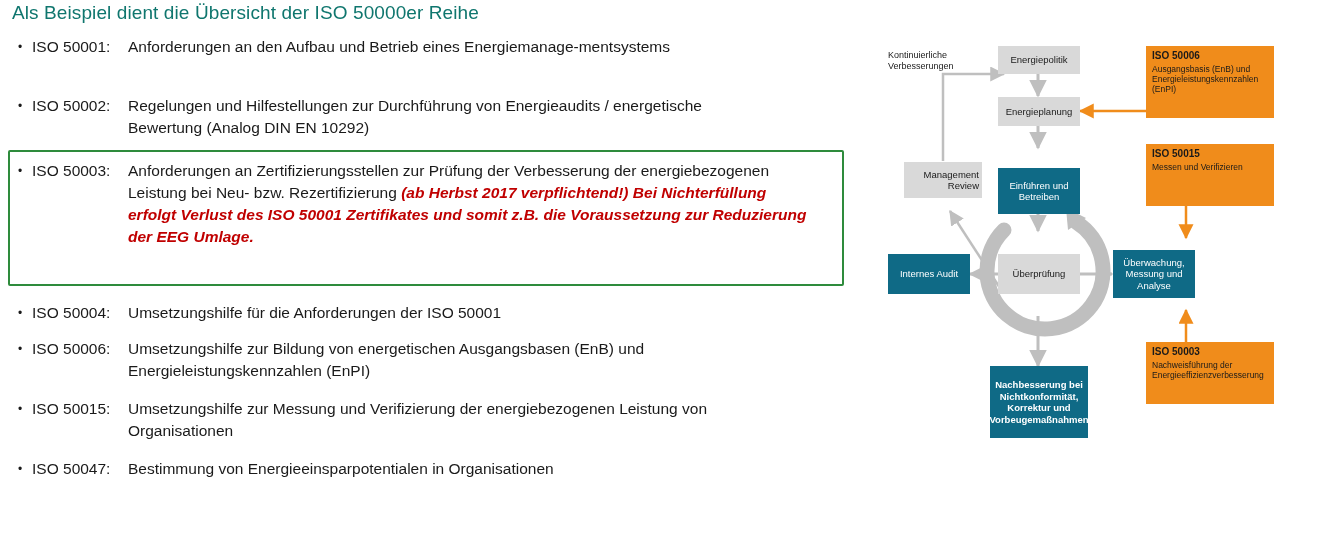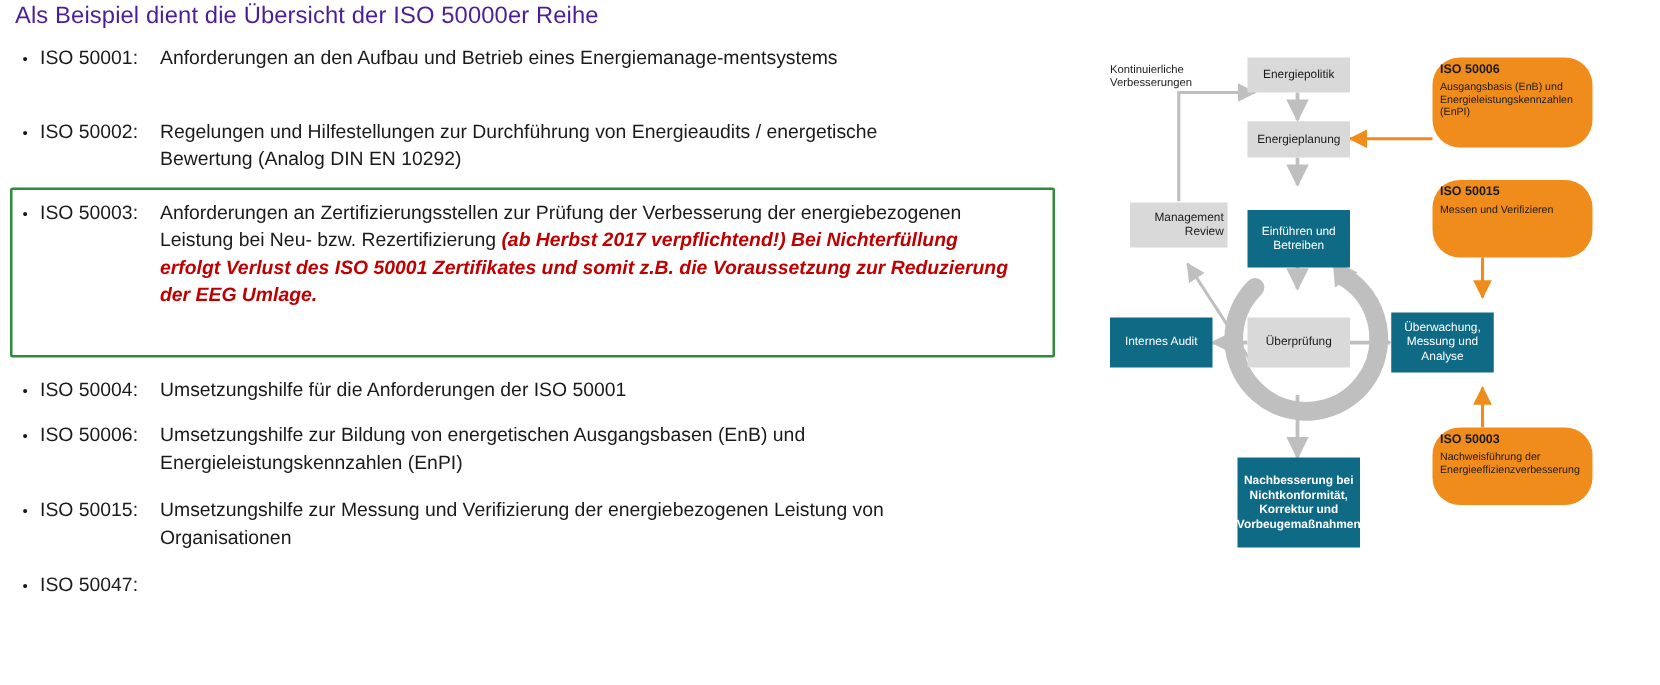--- a/index.html
+++ b/index.html
@@ -27,21 +27,21 @@
     left: 8px;
     top: 0;
     width: 838px;
     height: 548px;
   }
   .slide-title {
     position: absolute;
     left: 4px;
     top: 2px;
     font-size: 19px;
-    color: #4c1d95;
+    color: #0f766e;
     letter-spacing: 0.1px;
     white-space: nowrap;
   }
 
   .bullet-row {
     position: absolute;
     display: flex;
     align-items: flex-start;
     font-size: 15.5px;
     line-height: 22px;
@@ -108,21 +108,20 @@
   .node.teal {
     background: #0f6a86;
     color: #ffffff;
   }
   .node.orange {
     background: #f08c1b;
     color: #1a1a1a;
     display: block;
     text-align: left;
     padding: 4px 6px;
-    border-radius: 22px;
   }
   .node.orange .o-title {
     font-weight: bold;
     font-size: 10px;
     line-height: 12px;
     display: block;
     margin-bottom: 2px;
   }
   .node.orange .o-sub {
     font-size: 8.5px;
@@ -187,20 +186,21 @@
 
     <div class="bullet-row" style="left:10px; top:398px; width:760px;">
       <span class="bullet-dot">•</span>
       <span class="bullet-code">ISO 50015:</span>
       <span class="bullet-text">Umsetzungshilfe zur Messung und Verifizierung der energiebezogenen Leistung von Organisationen</span>
     </div>
 
     <div class="bullet-row" style="left:10px; top:458px; width:760px;">
       <span class="bullet-dot">•</span>
       <span class="bullet-code">ISO 50047:</span>
+      <span class="bullet-text">Bestimmung von Energieeinsparpotentialen in Organisationen</span>
     </div>
 
   </div>
 
   <div class="diagram">
 
     <svg class="svg-layer" viewBox="0 0 440 470">
       <defs>
         <marker id="arrGray" markerWidth="7" markerHeight="7" refX="5.5" refY="3" orient="auto">
           <path d="M0,0 L6,3 L0,6 z" fill="#bfbfbf"></path>

